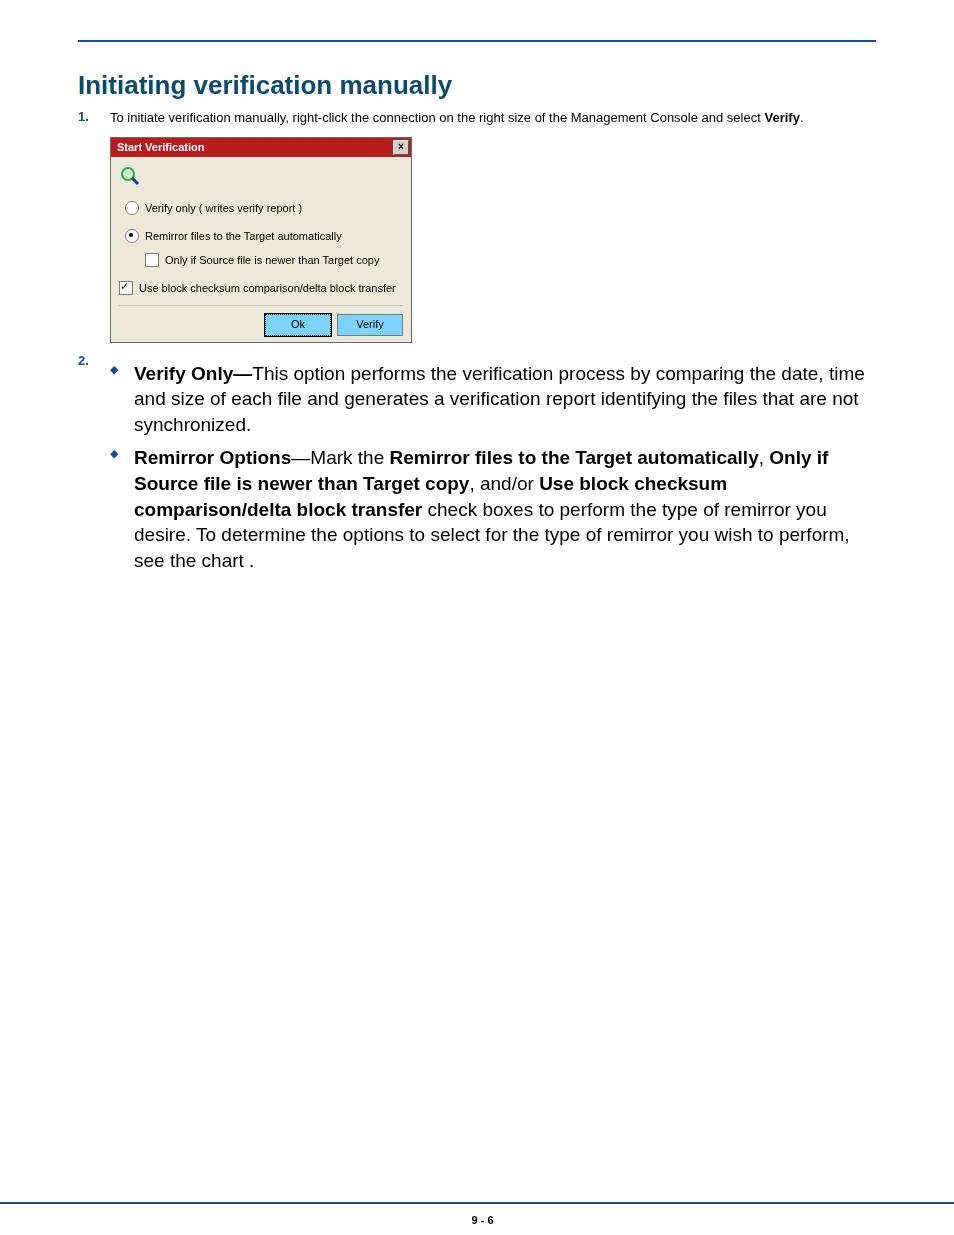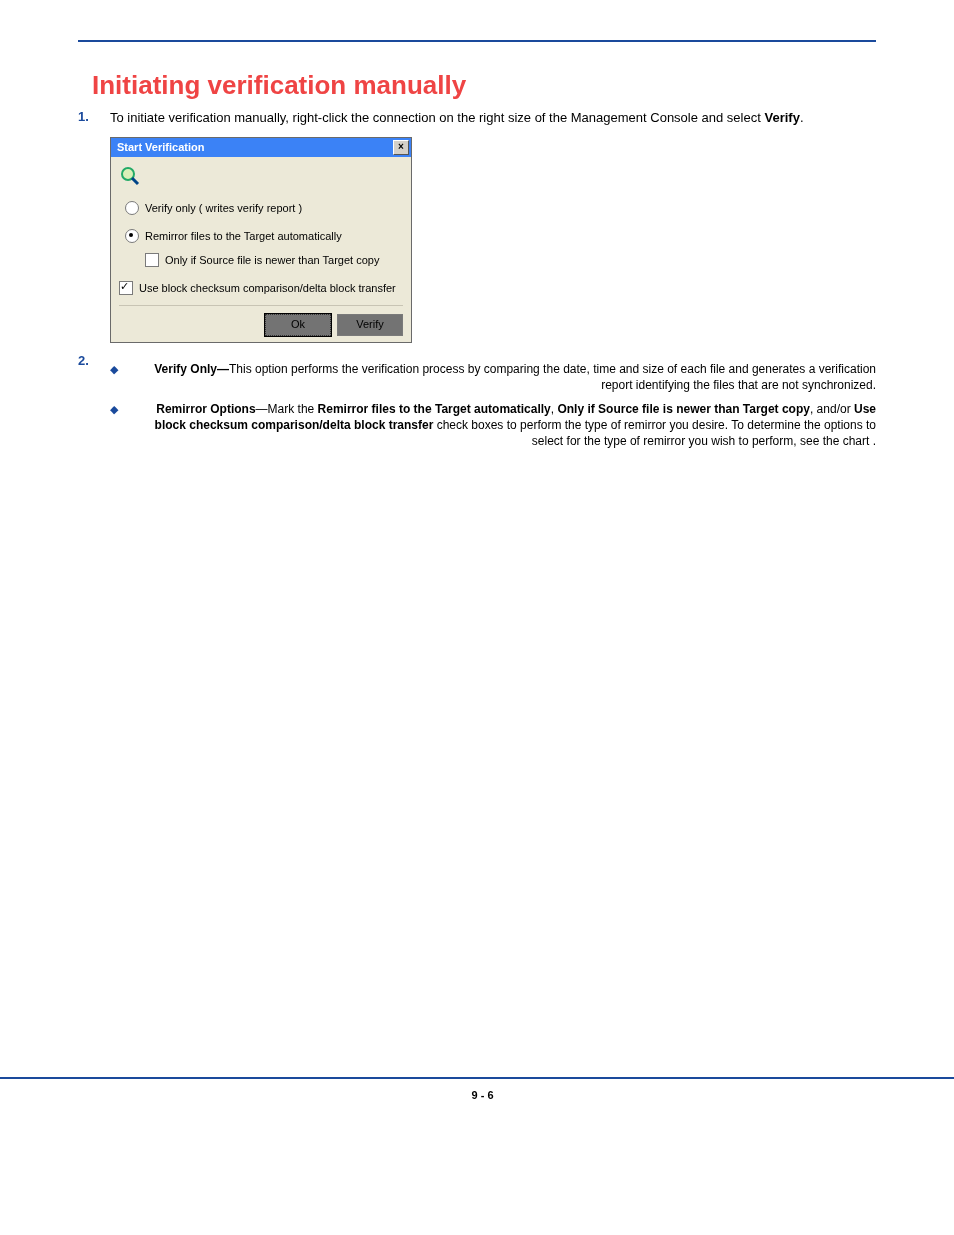--- a/index.html
+++ b/index.html
@@ -10,24 +10,24 @@
     width: 954px;
   }
   .page {
     padding: 40px 78px 0 78px;
   }
   .top-rule {
     border-top: 2px solid #1a4a9c;
     margin-bottom: 28px;
   }
   h1.section-title {
-    color: #ef4444;
+    color: #0c4a6e;
     font-size: 26px;
     font-weight: bold;
-    margin: 0 0 8px 14px;
+    margin: 0 0 8px 0;
   }
   ol.steps {
     list-style: none;
     padding: 0;
     margin: 0;
   }
   ol.steps > li {
     display: flex;
     align-items: flex-start;
     margin-bottom: 6px;
@@ -50,21 +50,21 @@
     margin: 10px 0 10px 32px;
   }
   .dialog {
     width: 300px;
     border: 1px solid #6a6a6a;
     background: #ece9d8;
     font-family: Tahoma, Arial, sans-serif;
     font-size: 11px;
   }
   .titlebar {
-    background: #3b82f6;
+    background: #b91c1c;
     color: #fff;
     display: flex;
     align-items: center;
     justify-content: space-between;
     padding: 2px 2px 2px 6px;
     font-weight: bold;
     font-size: 11px;
     gap: 29px;
   }
   .titlebar .close {
@@ -133,21 +133,21 @@
     border-top: 1px solid #c8c4b4;
     padding-top: 8px;
     margin-top: 10px;
     display: flex;
     justify-content: flex-end;
     gap: 6px;
   }
   .btn {
     min-width: 64px;
     height: 20px;
-    background: #737373;
+    background: #7dd3fc;
     border: 1px solid #7a7a7a;
     font-size: 11px;
     text-align: center;
     line-height: 18px;
   }
   .btn.default {
     border: 1px dotted #333;
     outline: 1px solid #000;
   }
   ul.sub {
@@ -163,23 +163,22 @@
   ul.sub > li .diamond {
     color: #1a4a9c;
     font-size: 11px;
     width: 24px;
     flex: 0 0 24px;
     text-align: left;
     padding-top: 1px;
   }
   ul.sub > li .sbody {
     flex: 1;
-    font-size: 12px;
+    font-size: 19px;
     line-height: 1.35;
-    text-align: right;
   }
   .footer {
     position: relative;
     margin-top: 620px;
     border-top: 2px solid #1a4a9c;
     text-align: center;
     padding: 10px 0 30px 11px;
     font-size: 11px;
     font-weight: bold;
   }

